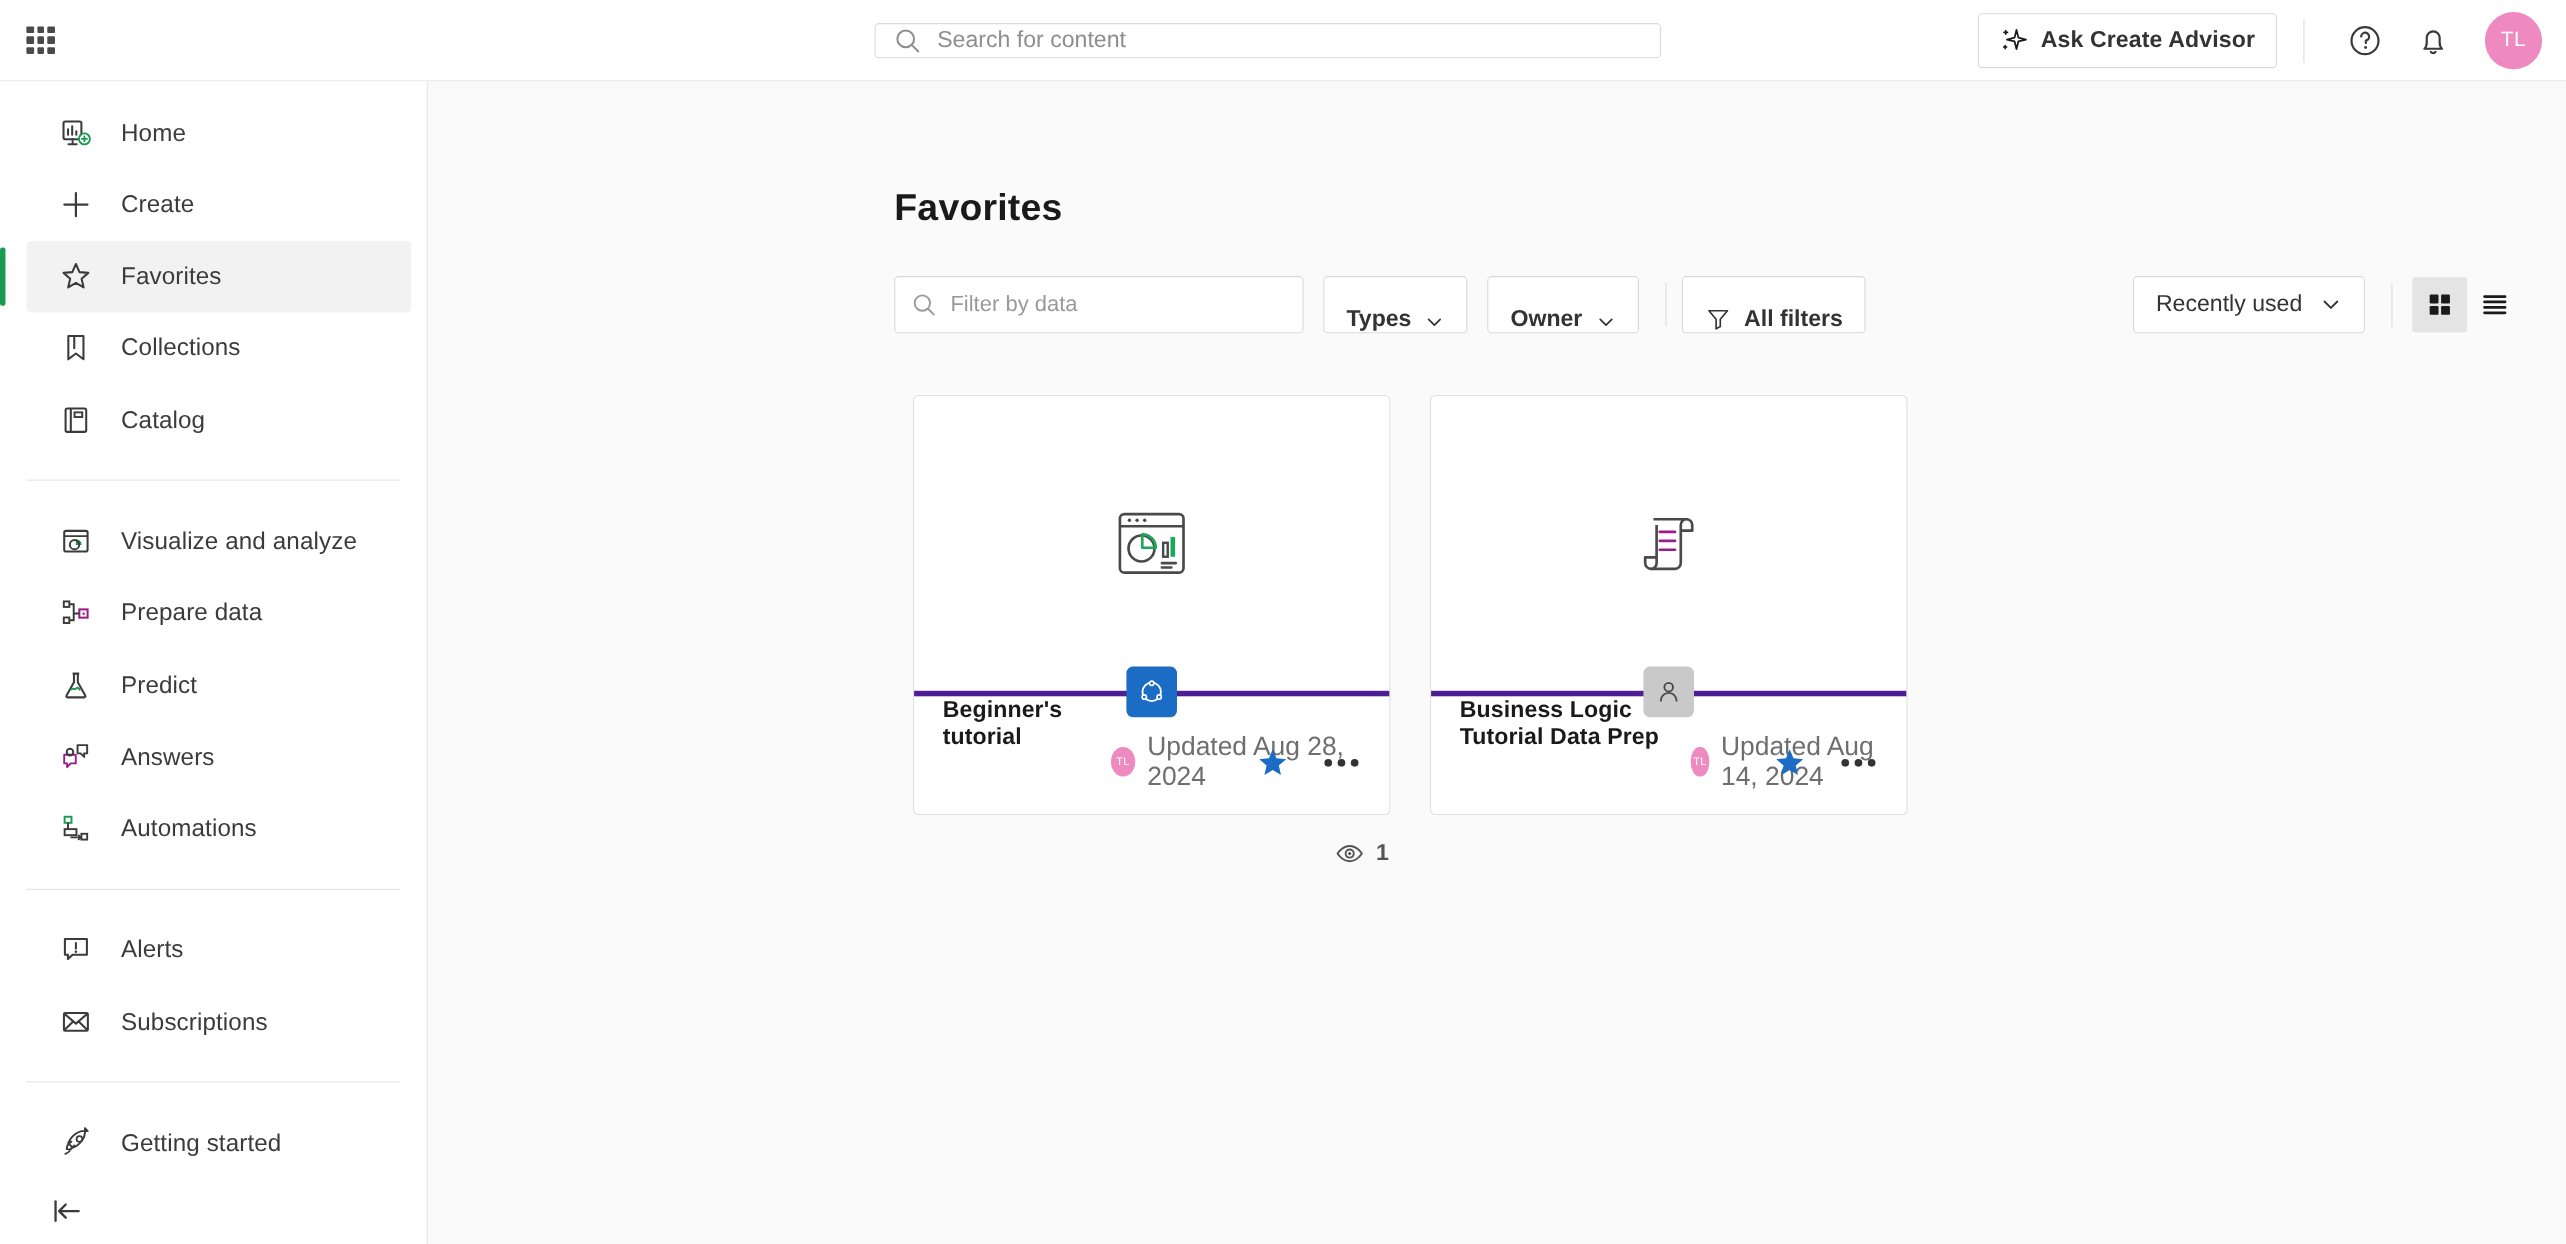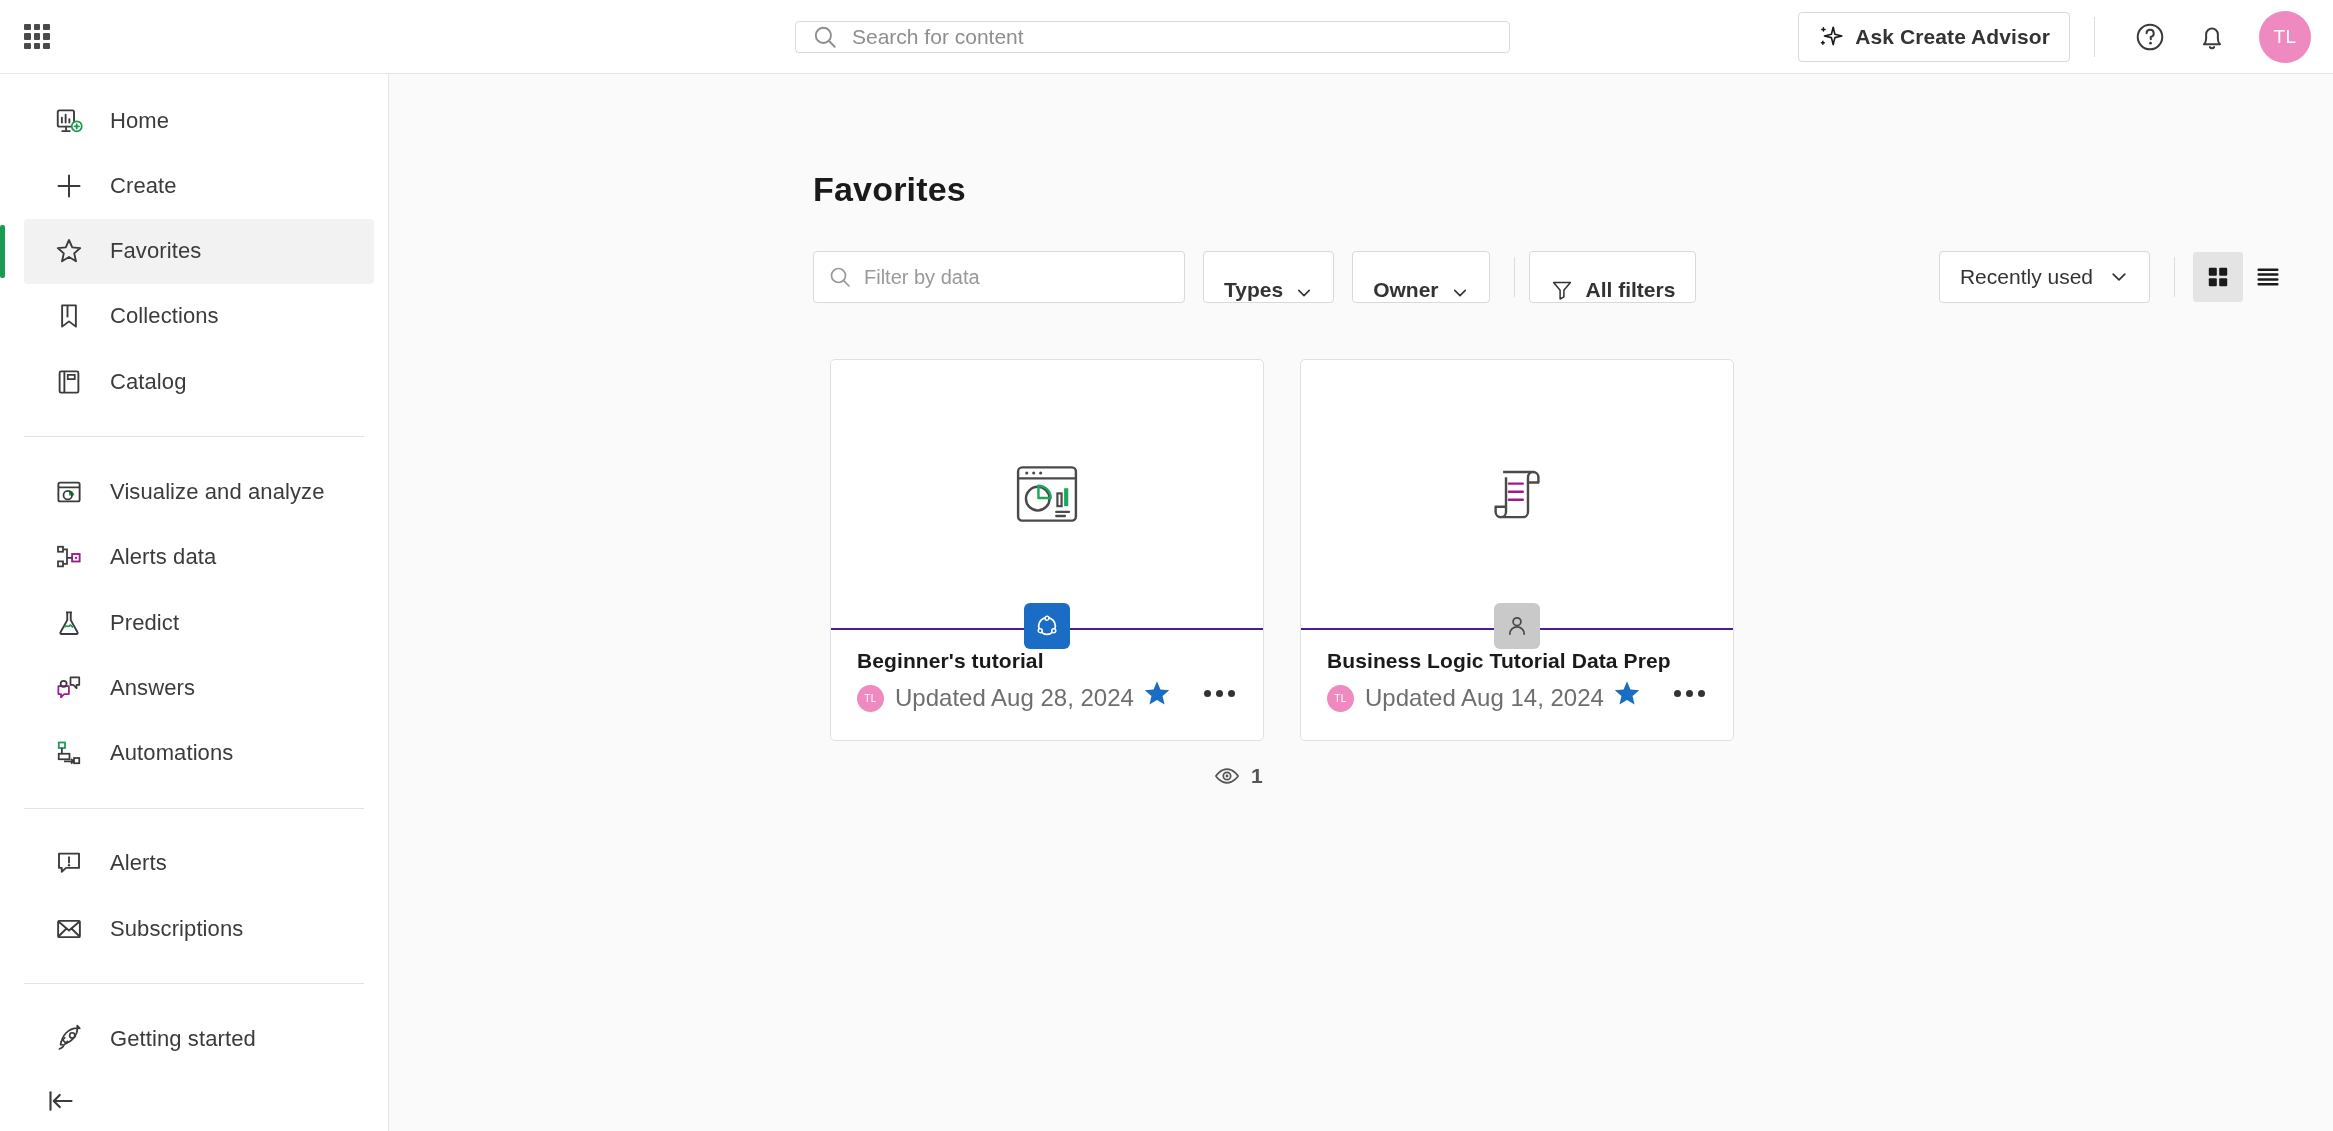--- a/index.html
+++ b/index.html
@@ -135,23 +135,23 @@
     padding: 56px 0 0 441px;
     position: relative;
   }
   .card {
     width: 434px; height: 382px;
     background: #fff; border: 1px solid #e0e0e0; border-radius: 5px;
     display: flex; flex-direction: column; position: relative; cursor: pointer;
   }
   .card-thumb { flex: 1; display: flex; align-items: center; justify-content: center; }
   .card-foot {
-    height: 112px; border-top: 2px solid #4c1d95;
-    padding: 19px 26px 0 26px; position: relative;
-    display: flex; flex-direction: column;
+    height: 112px; border-top: 5px solid #4c1d95;
+    padding: 1px 26px 0 26px; position: relative;
+    display: flex; flex-direction: row;
   }
   .card-badge {
     position: absolute; top: -27px; left: 50%; transform: translateX(-50%);
     width: 46px; height: 46px; border-radius: 6px;
     display: flex; align-items: center; justify-content: center;
   }
   .badge-blue { background: #1a6cc4; }
   .badge-gray { background: #c9c9c9; }
   .card-title { font-size: 21px; font-weight: 700; color: #1a1a1a; letter-spacing:.1px;}
   .card-meta { display: flex; align-items: center; margin-top: 11px; }
@@ -308,21 +308,21 @@
       <div class="nav-item">
         <div class="nav-ico">
           <svg width="30" height="30" viewBox="0 0 24 24">
             <rect x="3.2" y="3.8" width="4" height="4" fill="none" stroke="#3b3b3b" stroke-width="1.4"></rect>
             <rect x="3.2" y="15.5" width="4" height="4" fill="none" stroke="#3b3b3b" stroke-width="1.4"></rect>
             <rect x="14.5" y="9.6" width="6" height="6" fill="none" stroke="#9c1c8c" stroke-width="1.5"></rect>
             <rect x="16.8" y="11.9" width="1.6" height="1.6" fill="#9c1c8c"></rect>
             <path d="M7.4 5.8h3v6.8h4.1M7.4 17.5h3v-5" fill="none" stroke="#3b3b3b" stroke-width="1.4"></path>
           </svg>
         </div>
-        <div class="nav-label">Alerts data</div>
+        <div class="nav-label">Prepare data</div>
       </div>
 
       <div class="nav-item">
         <div class="nav-ico">
           <svg width="30" height="30" viewBox="0 0 24 24">
             <path d="M9.6 3.5h4.8M10.6 3.5v6.2L5.2 19.4a.9.9 0 0 0 .8 1.4h12a.9.9 0 0 0 .8-1.4l-5.4-9.7V3.5" fill="none" stroke="#3b3b3b" stroke-width="1.5" stroke-linejoin="round"></path>
             <path d="M8.2 15.4c1.6-2.4 2.8.6 4.2-1.2 1-1.3 2 .9 2.8 1.2" fill="none" stroke="#1a9a53" stroke-width="1.4"></path>
           </svg>
         </div>
         <div class="nav-label">Predict</div>

